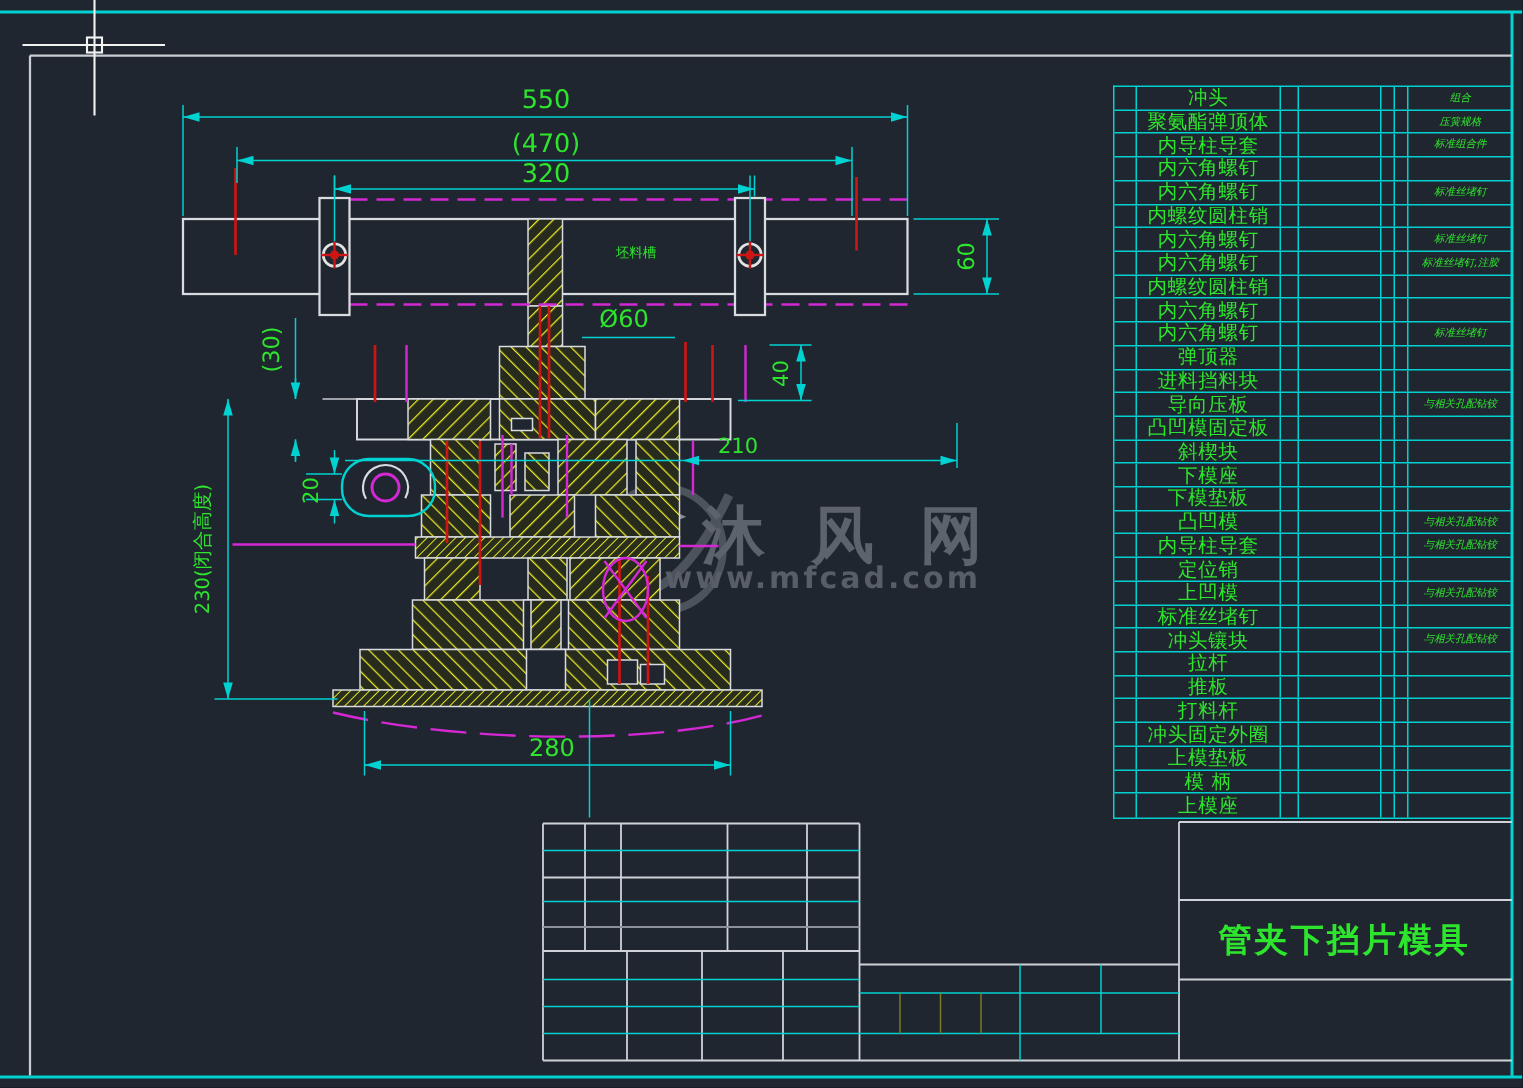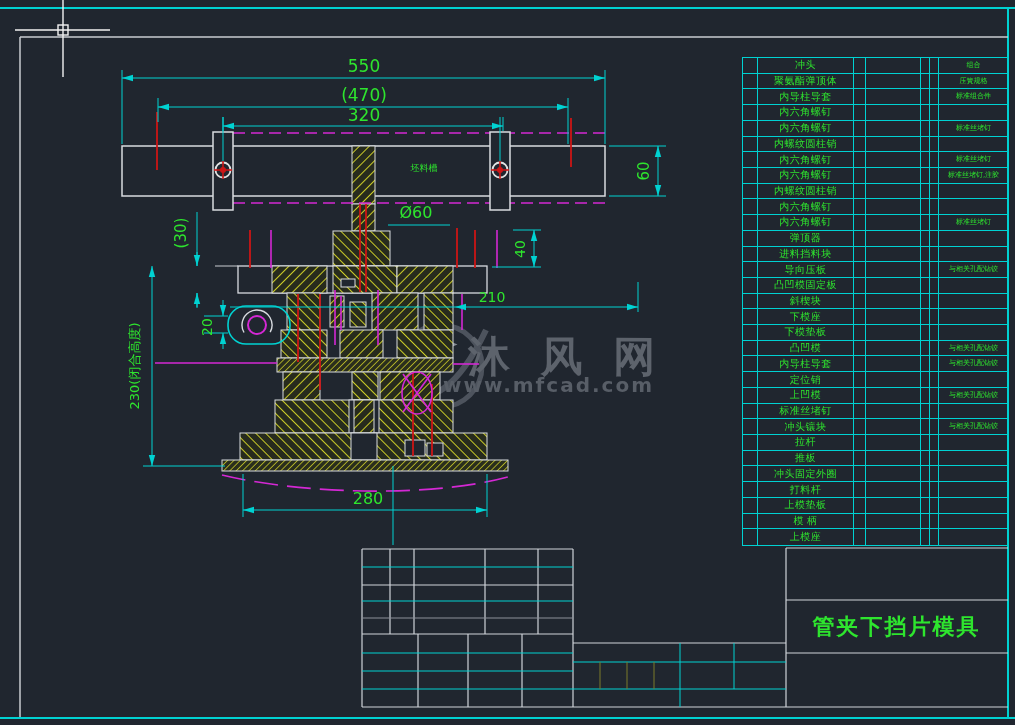--- a/index.html
+++ b/index.html
@@ -9,22 +9,22 @@
   .dim{fill:#2ee52e;}
   
   #parts-table{position:absolute;left:742px;top:57px;width:266px;height:489px;
     border:1px solid #00d2d2;border-right:none;box-sizing:border-box;
     display:grid;grid-auto-rows:1fr;}
   .ptrow{display:grid;grid-template-columns:15px 96px 12px 55px 9px 9px 1fr;
     border-bottom:1px solid #00d2d2;box-sizing:border-box;min-height:0;}
   .ptrow:last-child{border-bottom:none;}
   .ptc{border-right:1px solid #00d2d2;box-sizing:border-box;overflow:hidden;
     color:#2ee52e;display:flex;align-items:center;justify-content:center;}
-  .ptc:last-child{border-right:none;}
-  .ptc.name{font-size:10px;letter-spacing:0.5px;font-family:Liberation Serif, serif;}
+  .ptc:last-child{border-right:none;font-style:italic;}
+  .ptc.name{font-size:13px;letter-spacing:0.5px;}
   .ptc.remark{font-size:7px;line-height:7px;text-align:center;}
   
   #title-text{position:absolute;left:787px;top:601px;width:219px;height:52px;
     display:flex;align-items:center;justify-content:center;
     color:#2ee52e;font-size:22px;font-weight:600;letter-spacing:2px;}
 </style>
 </head>
 <body>
 
 <div id="stage">
@@ -508,38 +508,38 @@
         <div class="ptc"></div>
         <div class="ptc name">推板</div>
         <div class="ptc"></div>
         <div class="ptc"></div>
         <div class="ptc"></div>
         <div class="ptc"></div>
         <div class="ptc remark"></div>
       </div>
       <div class="ptrow">
         <div class="ptc"></div>
+        <div class="ptc name">打料杆</div>
+        <div class="ptc"></div>
+        <div class="ptc"></div>
+        <div class="ptc"></div>
+        <div class="ptc"></div>
+        <div class="ptc remark"></div>
+      </div>
+      <div class="ptrow">
+        <div class="ptc"></div>
         <div class="ptc name">冲头固定外圈</div>
         <div class="ptc"></div>
         <div class="ptc"></div>
         <div class="ptc"></div>
         <div class="ptc"></div>
         <div class="ptc remark"></div>
       </div>
       <div class="ptrow">
         <div class="ptc"></div>
-        <div class="ptc name">打料杆</div>
-        <div class="ptc"></div>
-        <div class="ptc"></div>
-        <div class="ptc"></div>
-        <div class="ptc"></div>
-        <div class="ptc remark"></div>
-      </div>
-      <div class="ptrow">
-        <div class="ptc"></div>
         <div class="ptc name">上模垫板</div>
         <div class="ptc"></div>
         <div class="ptc"></div>
         <div class="ptc"></div>
         <div class="ptc"></div>
         <div class="ptc remark"></div>
       </div>
       <div class="ptrow">
         <div class="ptc"></div>
         <div class="ptc name">模 柄</div>

